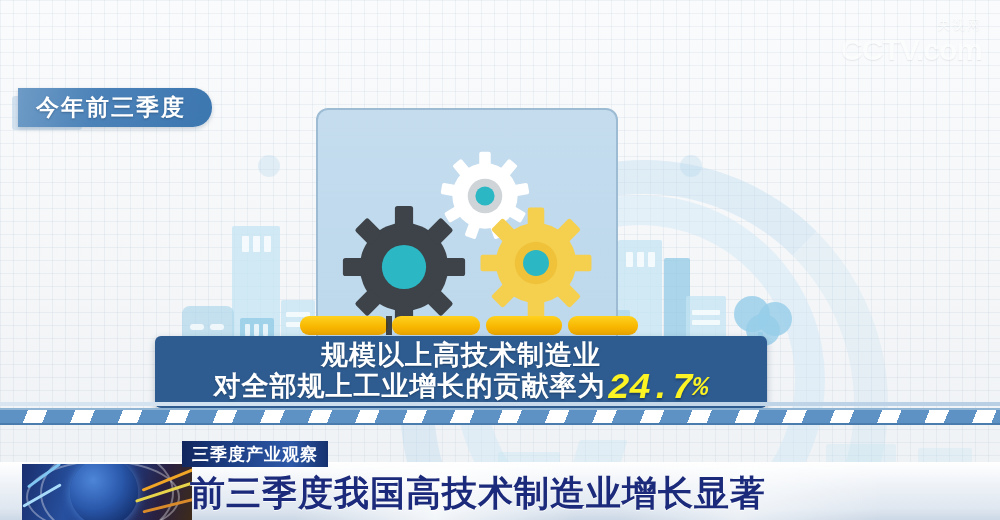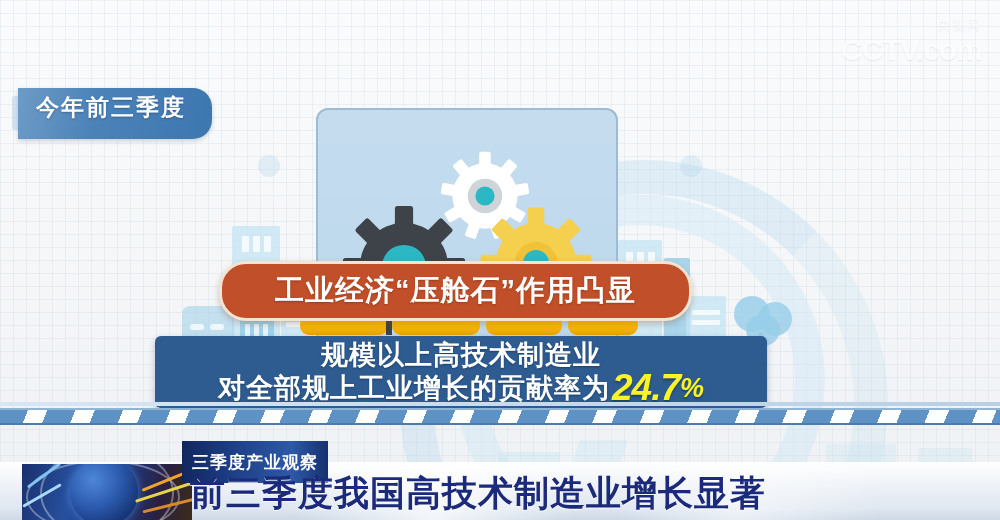--- a/index.html
+++ b/index.html
@@ -88,21 +88,21 @@
     text-shadow:0 1px 1px rgba(190,198,206,.8);line-height:32px;white-space:nowrap;
   }
   .wm-cn{
     font-size:13px;color:#ffffff;letter-spacing:2px;
     text-shadow:0 1px 1px rgba(190,198,206,.8);
   }
 
   
   .badge-top{
     position:absolute;left:18px;top:88px;height:39px;
-    padding:0 26px 12px 18px;
+    padding:0 26px 0 18px;
     display:flex;align-items:center;
     background:linear-gradient(100deg,#6e9bc6 0%,#4b82b8 40%,#3d77b0 100%);
     border-radius:0 19px 19px 0;
     box-shadow:0 2px 4px rgba(60,90,120,.25);
   }
   .badge-top span{
     color:#fff;font-size:23px;font-weight:bold;letter-spacing:2px;
     text-shadow:0 1px 2px rgba(30,60,95,.45);
   }
   .badge-top-shadow{
@@ -128,21 +128,21 @@
     background:#2e5c91;border-radius:6px;
     box-shadow:0 3px 7px rgba(30,60,95,.3);
     display:flex;flex-direction:column;align-items:center;justify-content:center;
   }
   .info-l1{
     color:#fff;font-size:27px;font-weight:bold;letter-spacing:1px;
     line-height:30px;text-shadow:0 1px 2px rgba(15,40,70,.55);
   }
   .info-l2{
     display:flex;align-items:flex-end;justify-content:center;
-    line-height:34px;margin-top:1px;
+    line-height:34px;margin-top:1px;font-family:Liberation Mono, monospace;
   }
   .info-l2 .txt{
     color:#fff;font-size:27px;font-weight:bold;letter-spacing:1px;
     text-shadow:0 1px 2px rgba(15,40,70,.55);
   }
   .info-l2 .num{
     color:#fbf324;font-size:37px;font-weight:bold;font-style:italic;
     letter-spacing:-1px;margin-left:2px;
     text-shadow:0 2px 2px rgba(15,40,70,.5);
   }
@@ -188,21 +188,21 @@
     background:radial-gradient(circle at 34% 32%,#4e86d8 0%,#2a58ab 45%,#14306e 80%);
     box-shadow:0 0 10px rgba(90,150,230,.7);
   }
   .globe-arc{
     position:absolute;border-radius:50%;border:2px solid rgba(255,255,255,.35);
   }
   .globe-streak{
     position:absolute;height:3px;border-radius:2px;
   }
   .badge-bot{
-    position:absolute;left:182px;top:441px;height:26px;padding:8px 10px;
+    position:absolute;left:182px;top:441px;height:26px;padding:0 10px;
     display:flex;align-items:center;
     background:linear-gradient(90deg,#11265e 0%,#1d3f86 35%,#2d59a8 75%,#16316e 100%);
   }
   .badge-bot span{
     color:#fff;font-size:17px;font-weight:bold;letter-spacing:1px;white-space:nowrap;
   }
   .headline{
     position:absolute;left:190px;top:470px;height:46px;display:flex;align-items:center;
   }
   .headline span{
@@ -343,23 +343,20 @@
     <div class="wm-main">
       <span>CCTV</span><span>.com</span>
     </div>
   </div>
 
   <div class="badge-top-shadow"></div>
   <div class="badge-top">
     <span>今年前三季度</span>
   </div>
 
-  <div class="pill">
-    <span>工业经济“压舱石”作用凸显</span>
-  </div>
 
   <div class="infobox">
     <div class="info-l1">规模以上高技术制造业</div>
     <div class="info-l2">
       <span class="txt">对全部规上工业增长的贡献率为</span>
       <span class="num">24.7</span>
       <span class="pct">%</span>
     </div>
   </div>
 

